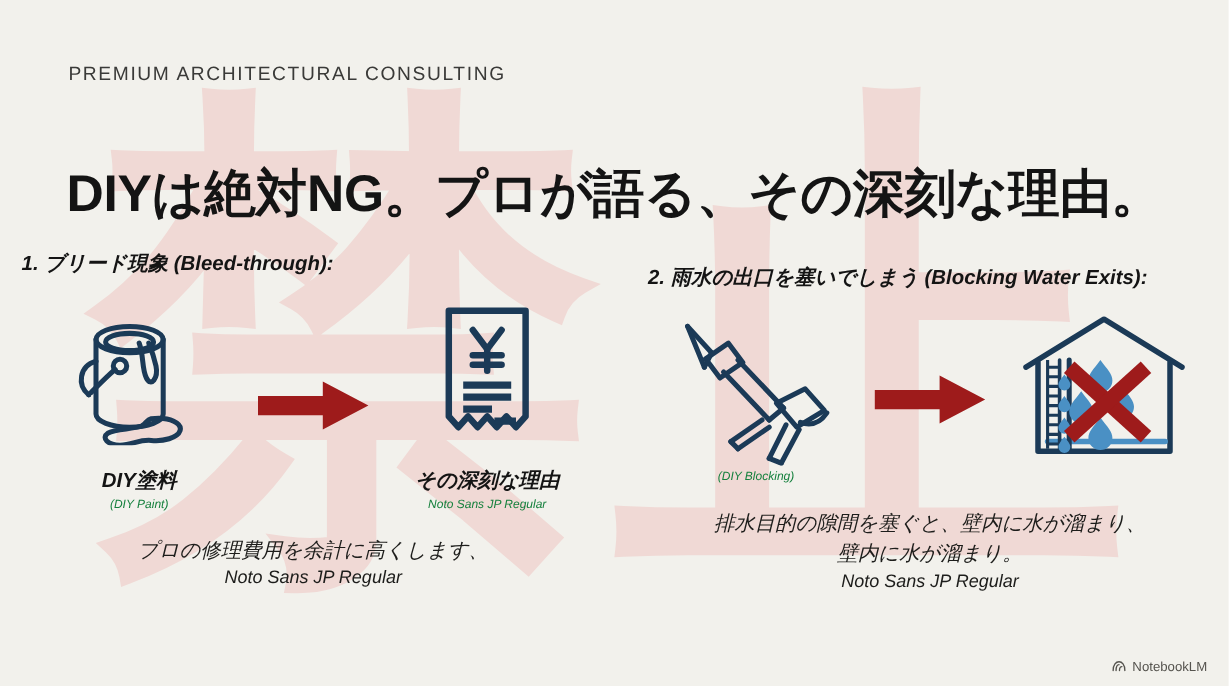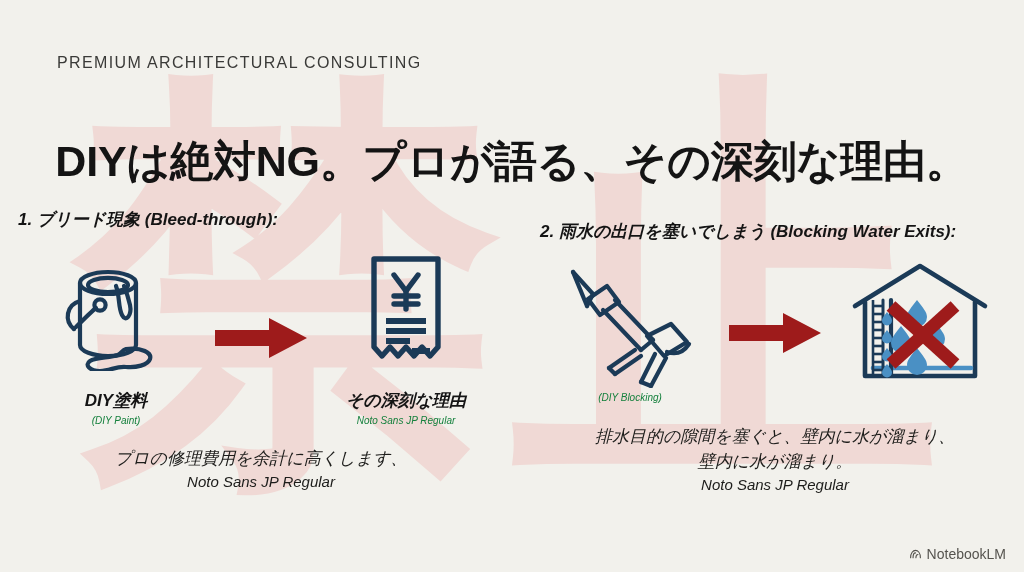--- a/index.html
+++ b/index.html
@@ -164,21 +164,21 @@
   }
 
   
   .footer {
     position: absolute;
     right: 18px;
     bottom: 10px;
     display: flex;
     align-items: center;
     gap: 5px;
-    font-size: 14px;
+    font-size: 11px;
     color: #55534e;
     z-index: 3;
   }
   .footer svg { display: block; }
 </style>
 </head>
 <body>
 
 <div class="slide">
 

